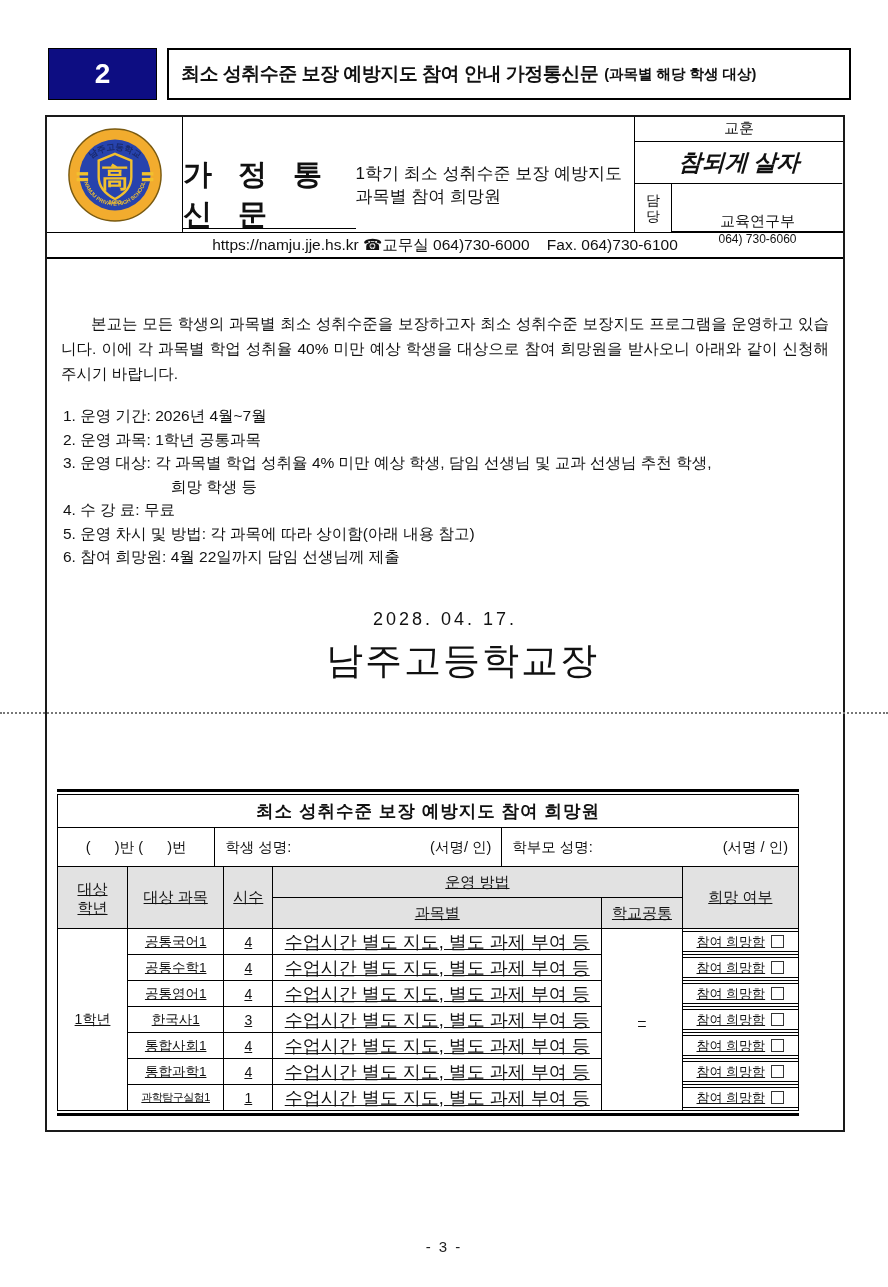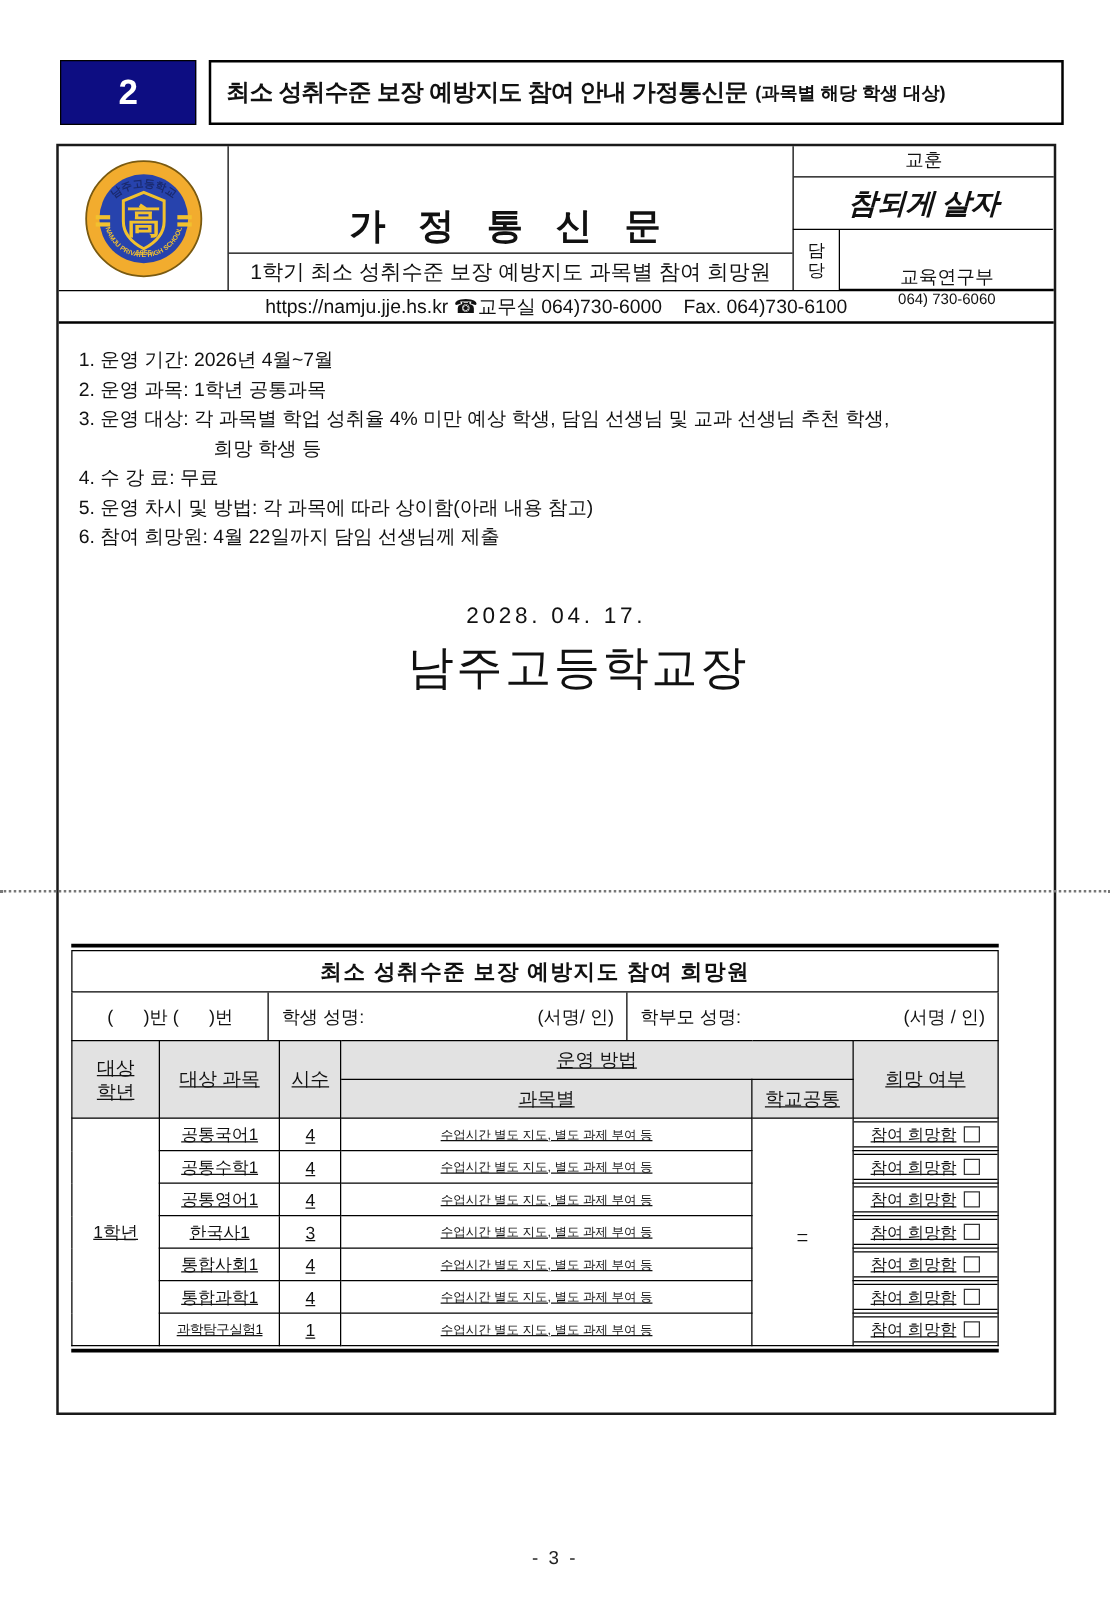--- a/index.html
+++ b/index.html
@@ -11,21 +11,21 @@
   .top-banner{position:absolute;top:48px;left:48px;width:803px;height:52px;display:flex;align-items:stretch;}
   .banner-num{width:107px;background:#0d0d82;border:1px solid #000;color:#fff;display:flex;align-items:center;justify-content:center;font-size:28px;font-weight:bold;}
   .banner-title-box{flex:1;margin-left:10px;border:2.5px solid #000;display:flex;align-items:center;padding:0 12px;}
   .banner-title{font-size:19px;font-weight:700;letter-spacing:-0.5px;text-align:right;}
   .banner-note{font-size:14.5px;font-weight:800;margin-left:6px;}
   
   .main-box{position:absolute;top:115px;left:45px;width:796px;height:1013px;border:2px solid #1a1a1a;background:#fff;}
   
   .lh-top{display:flex;height:115px;border-bottom:1px solid #000;}
   .lh-logo{width:135px;border-right:1px solid #000;display:flex;align-items:center;justify-content:center;}
-  .lh-mid{flex:1;display:flex;flex-direction:column;margin-top:44px;}
+  .lh-mid{flex:1;display:flex;flex-direction:row;margin-top:44px;}
   .lh-title{height:67px;border-bottom:1px solid #000;display:flex;align-items:center;justify-content:center;font-size:29px;font-weight:800;letter-spacing:9px;}
   .lh-subtitle{height:48px;display:flex;align-items:center;justify-content:center;font-size:17px;}
   .lh-right{width:208px;border-left:1px solid #000;display:flex;flex-direction:column;}
   .motto-label{height:24px;border-bottom:1px solid #000;display:flex;align-items:center;justify-content:center;font-size:15px;}
   .motto{height:42px;border-bottom:1px solid #000;display:flex;align-items:center;justify-content:center;
          font-family:"Liberation Serif","DejaVu Serif",serif;font-weight:900;font-size:23px;font-style:italic;transform:skewX(-2deg);}
   .lh-contact{height:48px;display:flex;}
   .duty{width:36px;border-right:1px solid #000;display:flex;flex-direction:column;align-items:center;justify-content:center;font-size:14px;line-height:16px;}
   .contact-info{flex:1;display:flex;flex-direction:column;}
   .dept{height:24px;border-bottom:1px solid #000;display:flex;align-items:center;justify-content:center;font-size:15px;margin-top:28px;}
@@ -50,21 +50,21 @@
   .sign-note{margin-left:auto;}
   .fill-area{flex:1;height:100%;}
   table.grid{width:100%;border-collapse:collapse;table-layout:fixed;text-decoration:underline;}
   table.grid th,table.grid td{border:1px solid #000;padding:0;text-align:center;font-weight:normal;}
   table.grid thead th{background:#e2e2e2;font-size:15px;}
   tr.hrow{height:31px;}
   tr.drow{height:24px;}
   td.subj{font-size:13.5px;}
   td.subj.small{font-size:11px;letter-spacing:-0.5px;}
   td.hours{font-size:14px;}
-  td.method{font-size:10px;}
+  td.method{font-size:18px;}
   td.grade{font-size:14px;}
   td.common{font-size:14px;}
   td.hope{border-top:none;border-bottom:none;vertical-align:middle;}
   .hope-box{height:19px;margin:2px 0;border-top:1px solid #000;border-bottom:1px solid #000;display:flex;align-items:center;justify-content:center;font-size:13px;gap:6px;}
   .chk{width:11px;height:11px;border:1px solid #333;display:inline-block;background:#fff;}
   .two-line{line-height:19px;}
   
   .page-num{position:absolute;top:1238px;left:0;width:888px;text-align:center;font-size:15px;letter-spacing:2px;color:#222;}
 </style>
 </head>
@@ -121,20 +121,21 @@
           <div class="contact-info">
             <div class="dept">교육연구부</div>
             <div class="phone">064) 730-6060</div>
           </div>
         </div>
       </div>
     </div>
     <div class="lh-url">https://namju.jje.hs.kr ☎교무실 064)730-6000    Fax. 064)730-6100</div>
 
     <div class="doc-body">
+      <div class="paragraph">본교는 모든 학생의 과목별 최소 성취수준을 보장하고자 최소 성취수준 보장지도 프로그램을 운영하고 있습니다. 이에 각 과목별 학업 성취율 40% 미만 예상 학생을 대상으로 참여 희망원을 받사오니 아래와 같이 신청해 주시기 바랍니다.</div>
       <div class="num-list">
         <div>1. 운영 기간: 2026년 4월~7월</div>
         <div>2. 운영 과목: 1학년 공통과목</div>
         <div>3. 운영 대상: 각 과목별 학업 성취율 4% 미만 예상 학생, 담임 선생님 및 교과 선생님 추천 학생,</div>
         <div class="cont">희망 학생 등</div>
         <div>4. 수 강 료: 무료</div>
         <div>5. 운영 차시 및 방법: 각 과목에 따라 상이함(아래 내용 참고)</div>
         <div>6. 참여 희망원: 4월 22일까지 담임 선생님께 제출</div>
       </div>
       <div class="doc-date">2028. 04. 17.</div>

